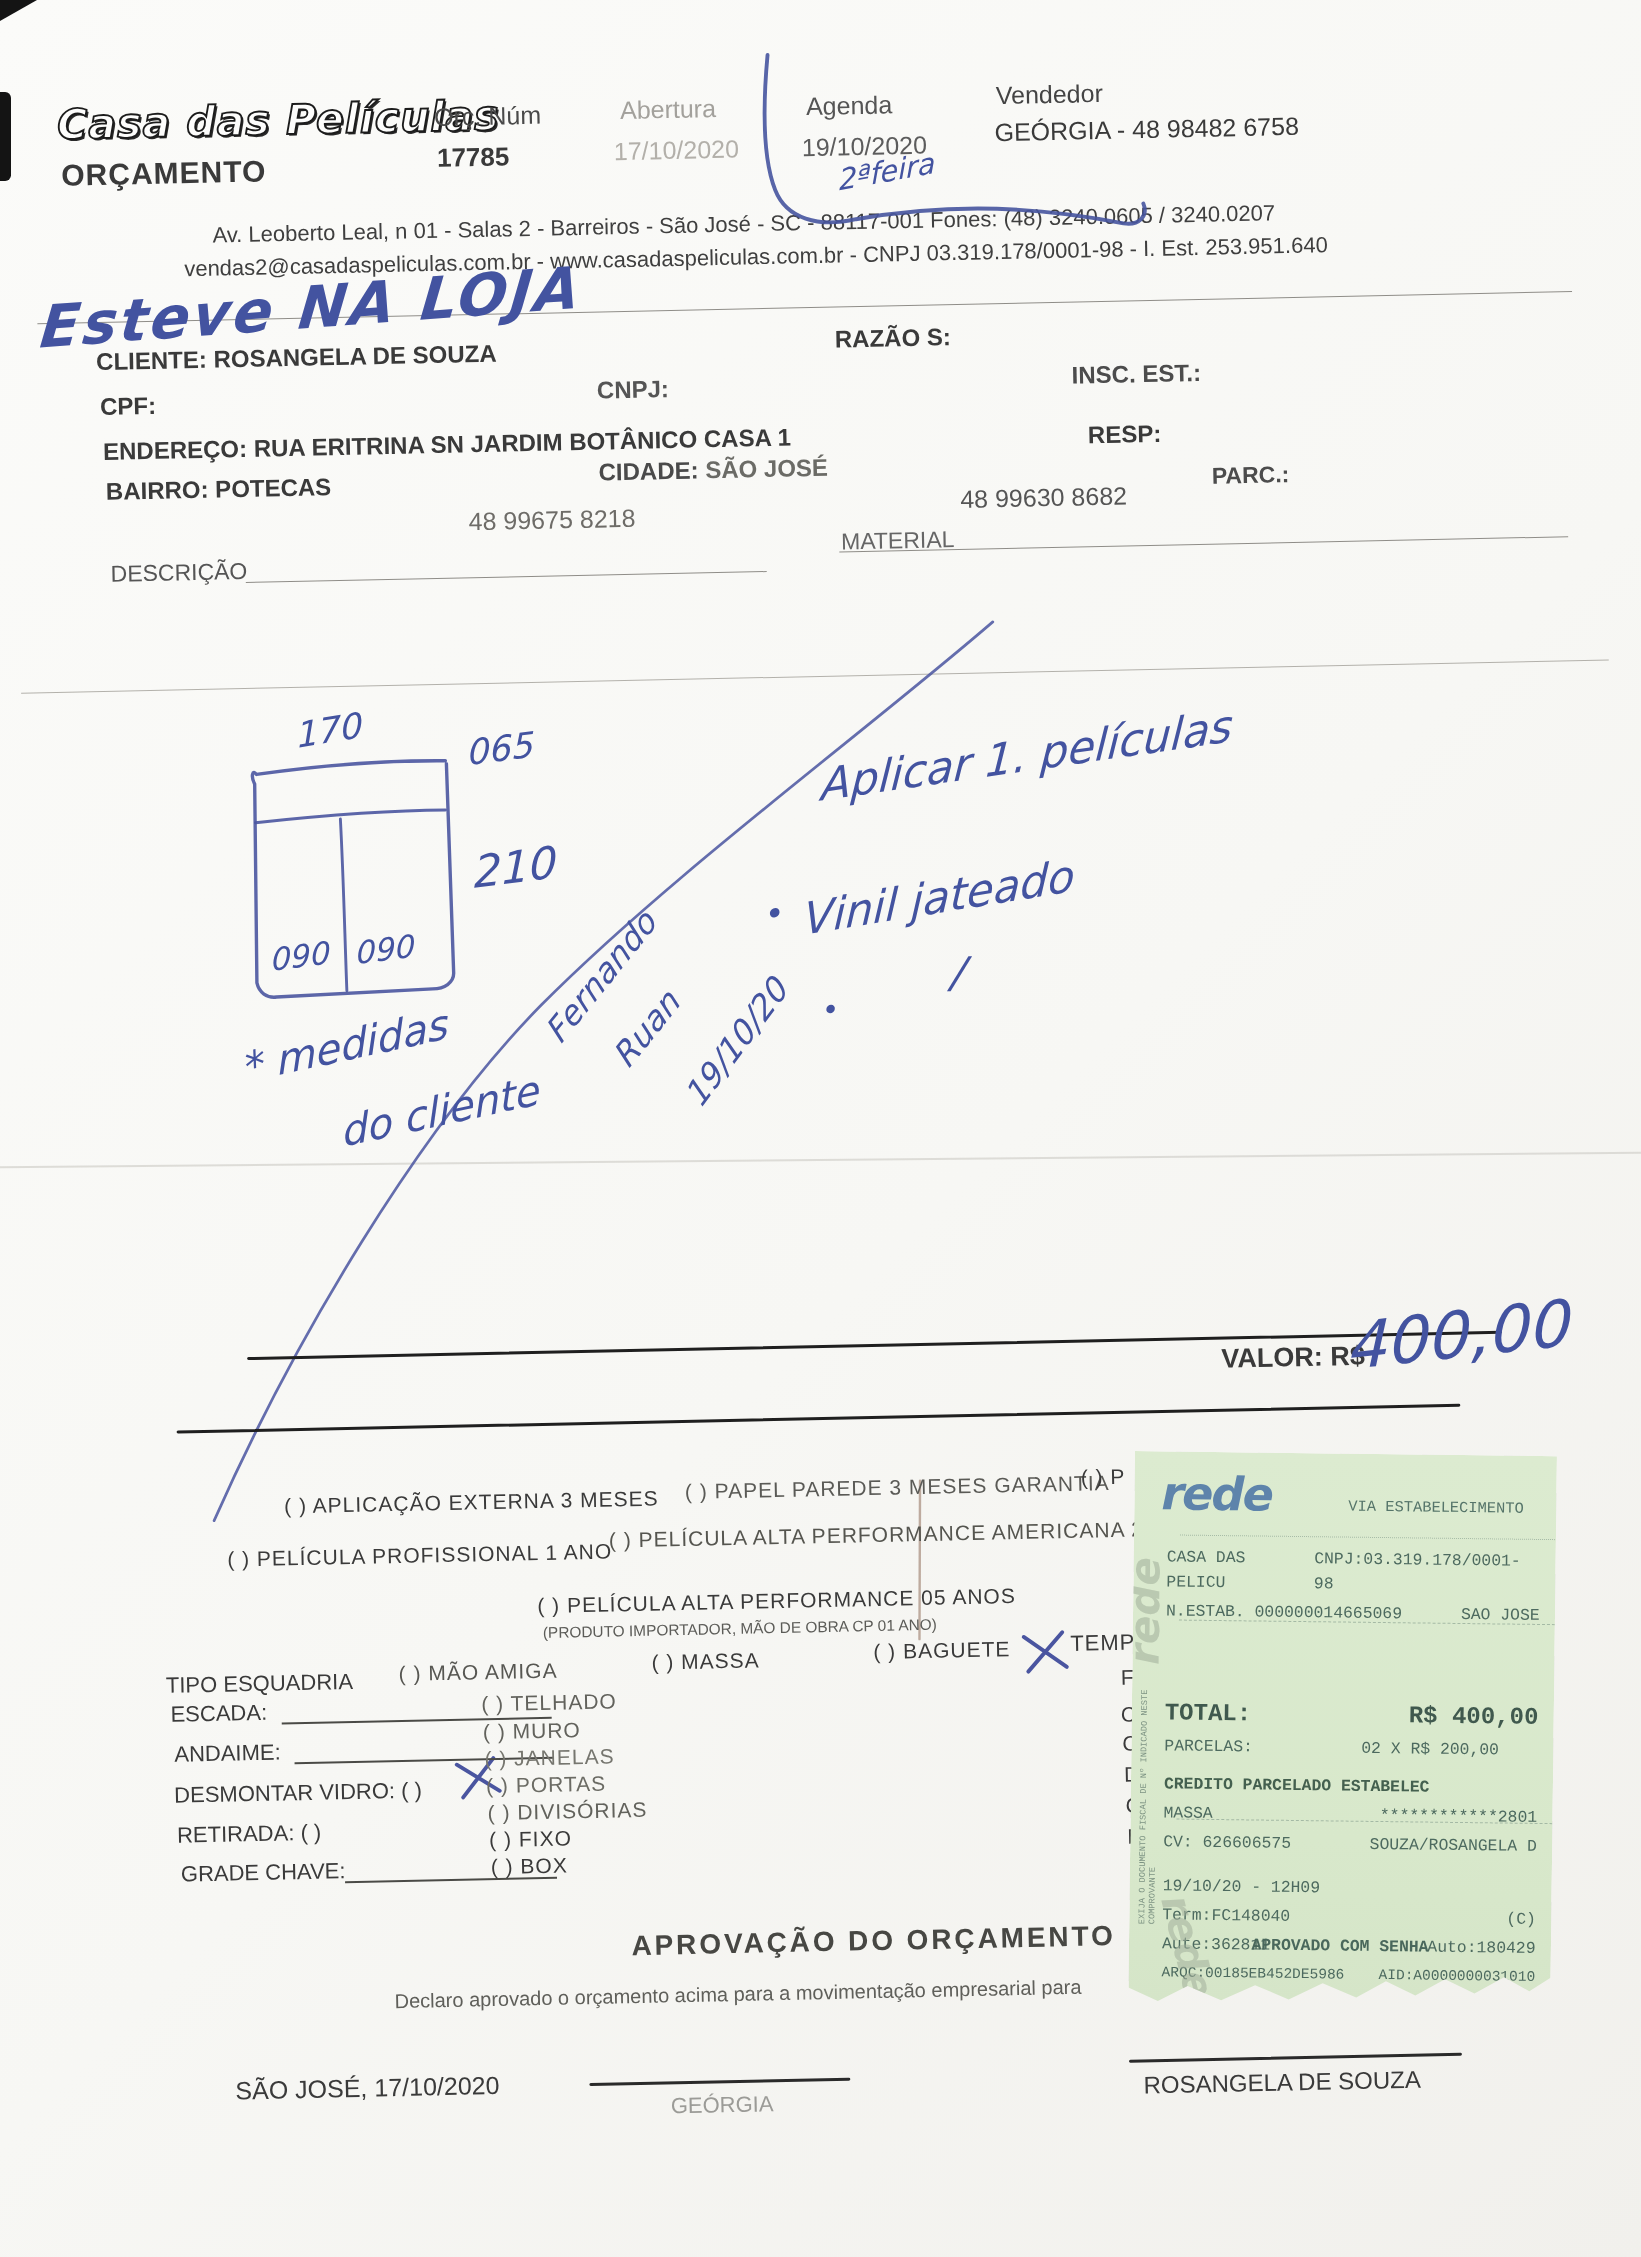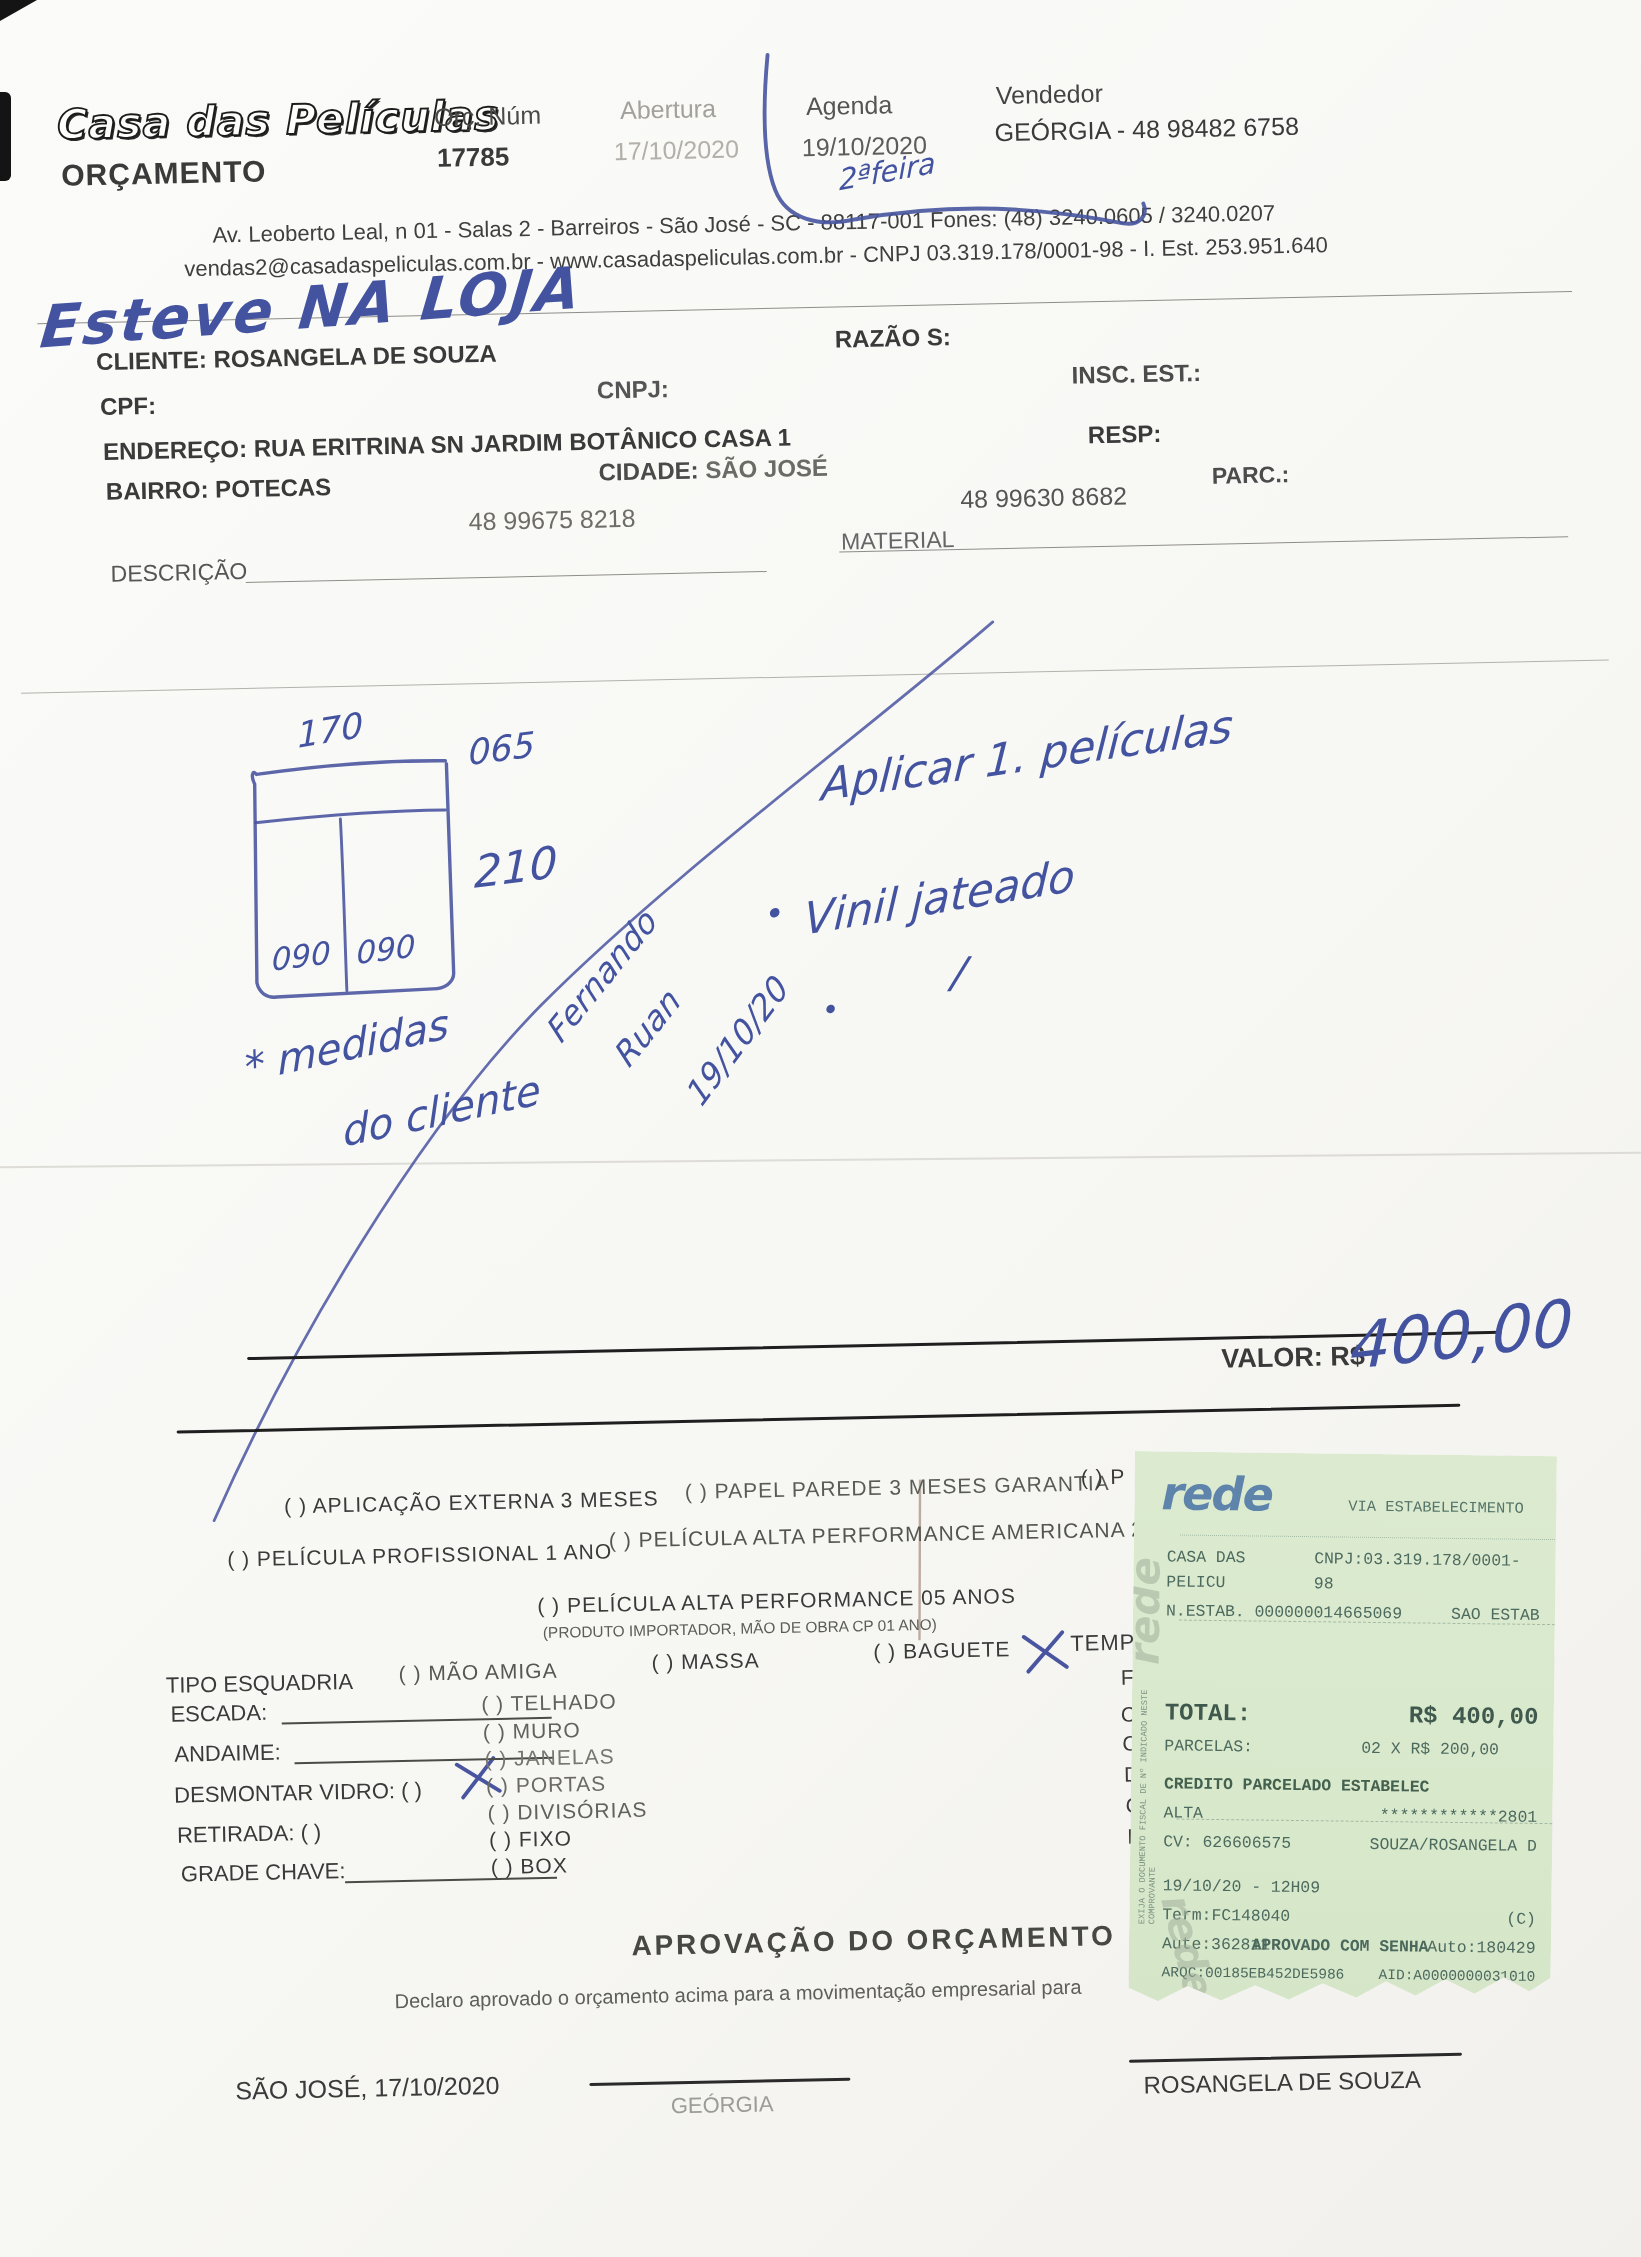--- a/index.html
+++ b/index.html
@@ -206,37 +206,37 @@
     <div class="abs" style="left:27px;top:15.4px;font-family:'DejaVu Sans',sans-serif;font-weight:bold;font-style:italic;font-size:46px;color:#5e84ab;letter-spacing:-1.9px;">rede</div>
     <div class="abs" style="left:214px;top:44px;font-size:15.4px;color:#56756a;">VIA ESTABELECIMENTO</div>
     <div class="r-sep abs" style="left:19.3px;top:77px;width:381px;border-top:1.9px dotted #8fa695;"></div>
 
     <div class="r-row" style="top:93px;">
       <span>CASA DAS PELICU</span>
       <span>CNPJ:03.319.178/0001-98</span>
     </div>
     <div class="r-row" style="top:97px;">
       <span>N.ESTAB. 000000014665069</span>
-      <span>SAO ESTAB</span>
+      <span>SAO JOSE</span>
     </div>
     <div class="r-sep abs" style="left:19.3px;top:162px;width:381px;border-top:1.9px dashed #8fa695;"></div>
 
     <div class="r-row" style="top:174px;font-size:24px;font-weight:bold;color:#40594e;">
       <span>TOTAL:</span>
       <span>R$ 400,00</span>
     </div>
     <div class="r-row" style="top:182px;">
       <span>PARCELAS:</span>
       <span style="margin-right:39px;">02 X R$ 200,00</span>
     </div>
     <div class="r-row" style="top:195px;font-weight:bold;color:#44604f;">
       <span>CREDITO PARCELADO ESTABELEC</span>
     </div>
     <div class="r-row" style="top:199px;">
-      <span>ALTA</span>
+      <span>MASSA</span>
       <span>************2801</span>
     </div>
     <div class="r-row" style="top:203px;">
       <span>CV: 626606575</span>
       <span>SOUZA/ROSANGELA D</span>
     </div>
     <div class="r-sep abs" style="left:19.3px;top:361px;width:381px;border-top:1.9px dashed #8fa695;"></div>
 
     <div class="r-row" style="top:222px;">
       <span>19/10/20 - 12H09</span>

